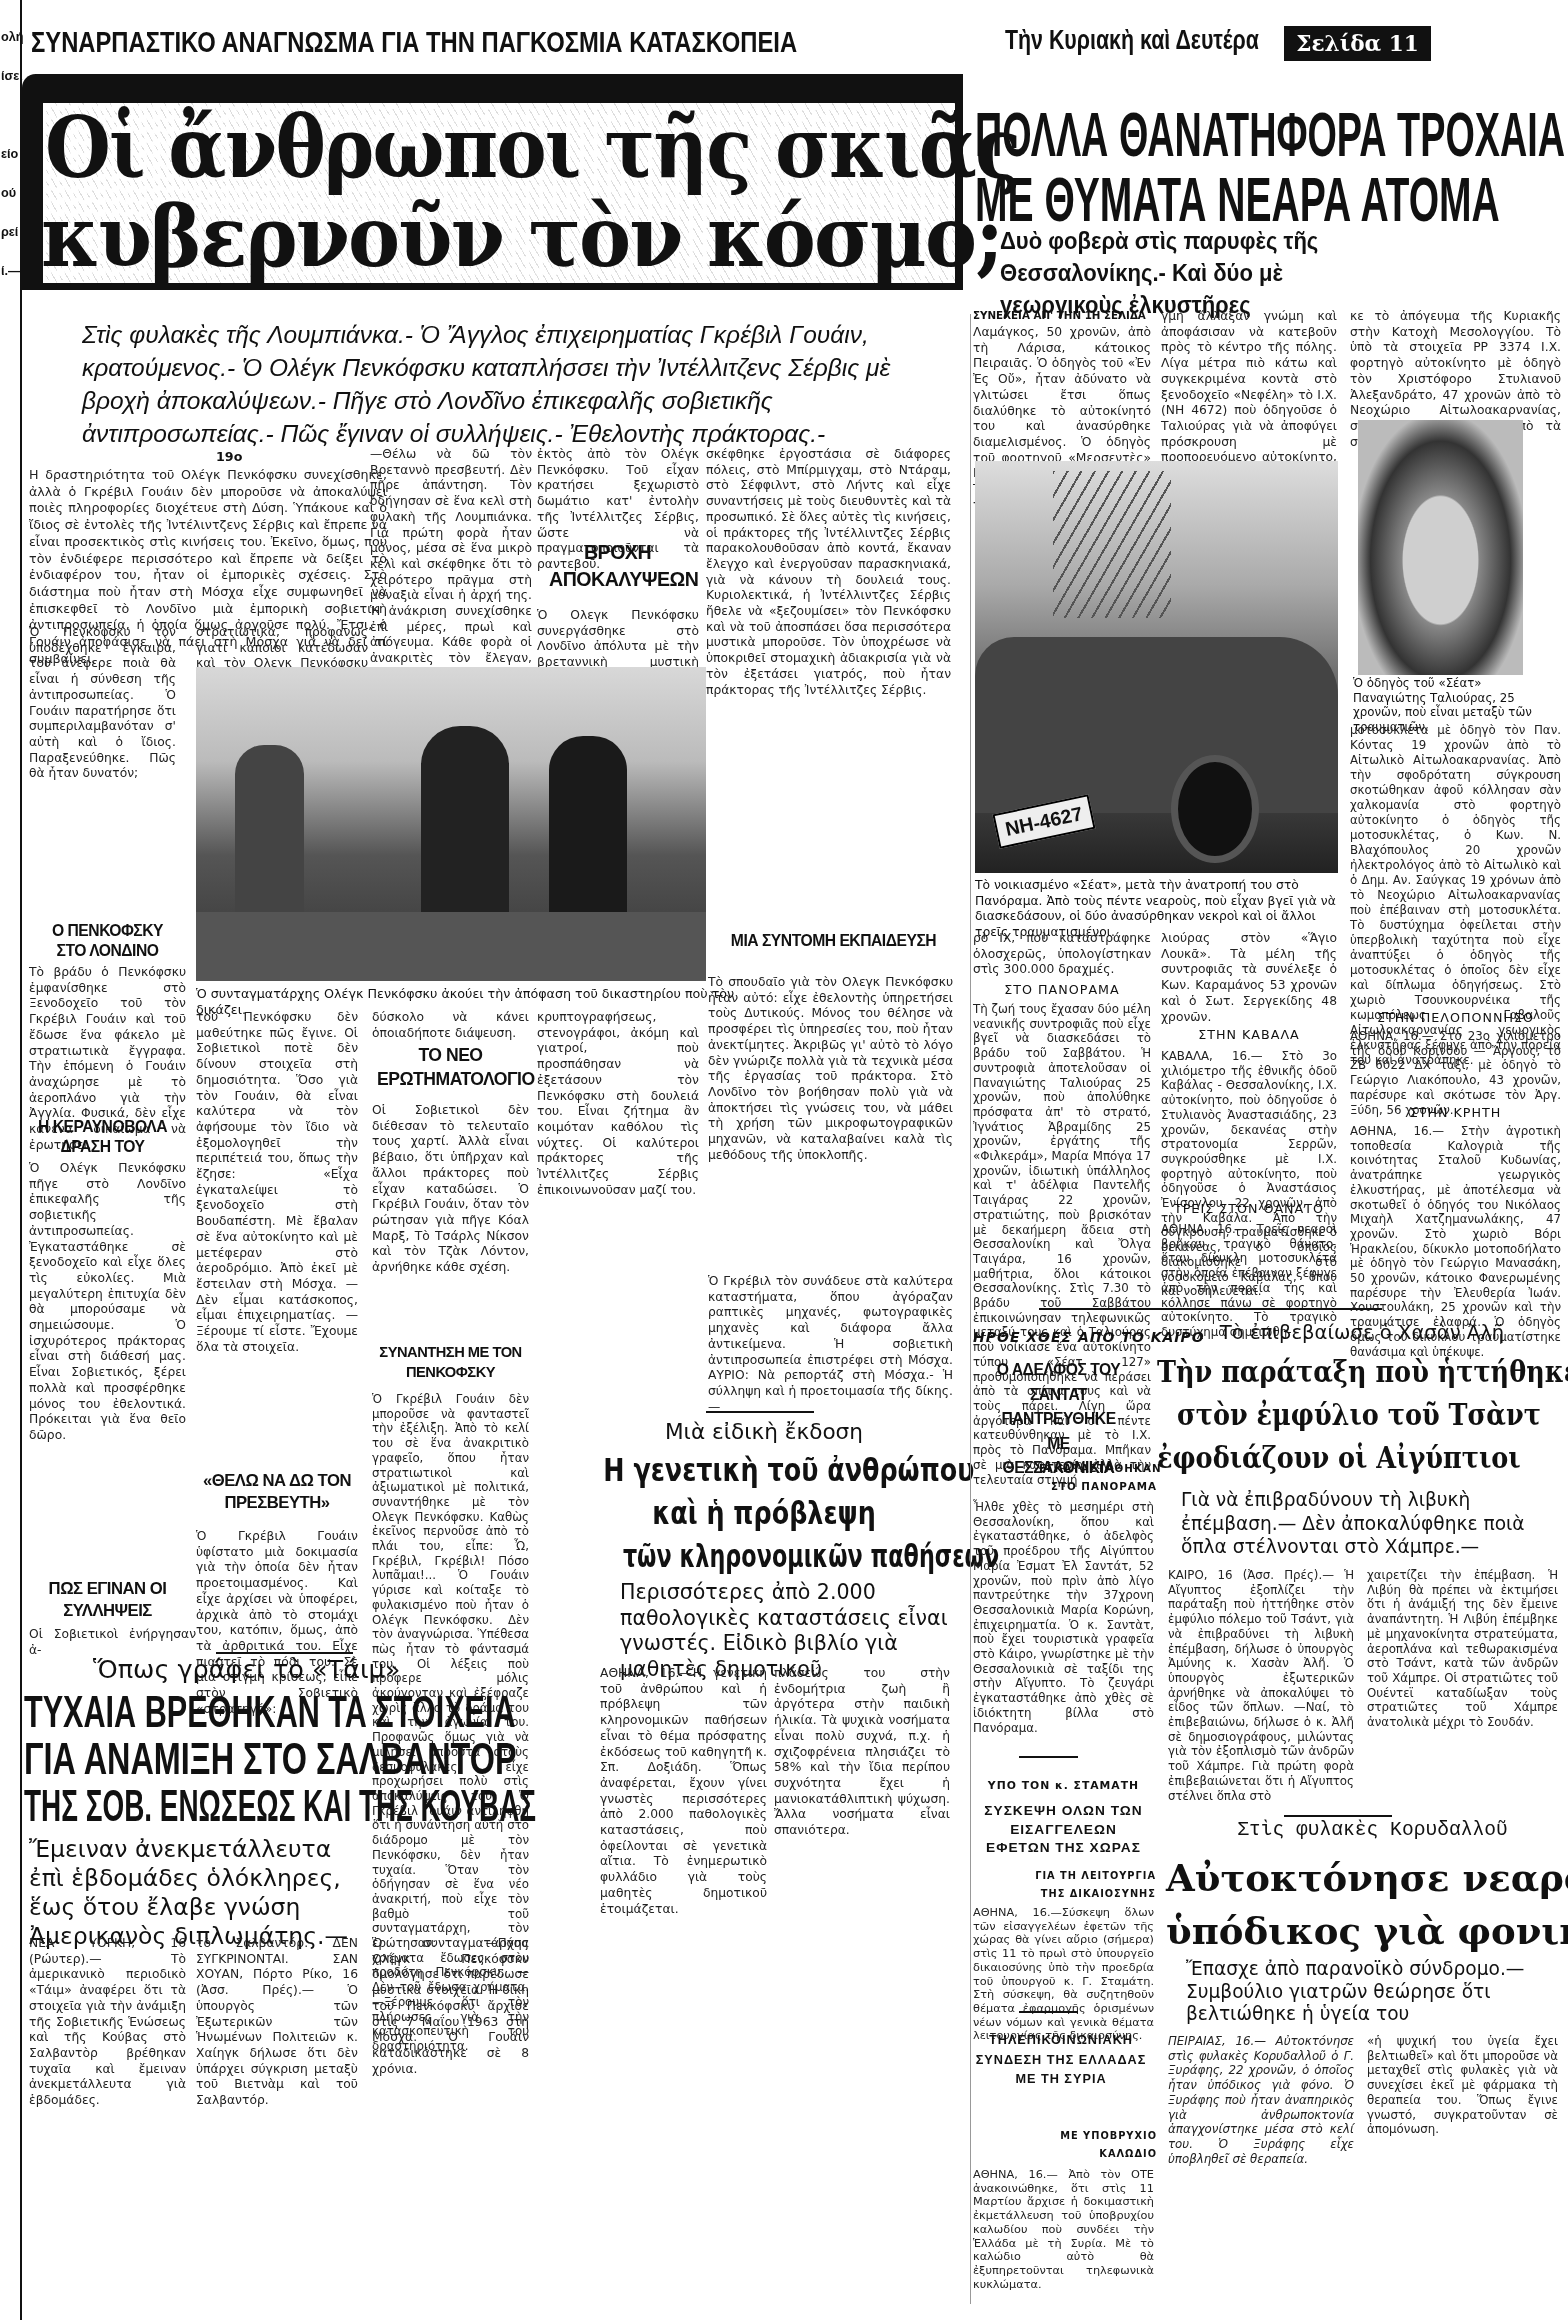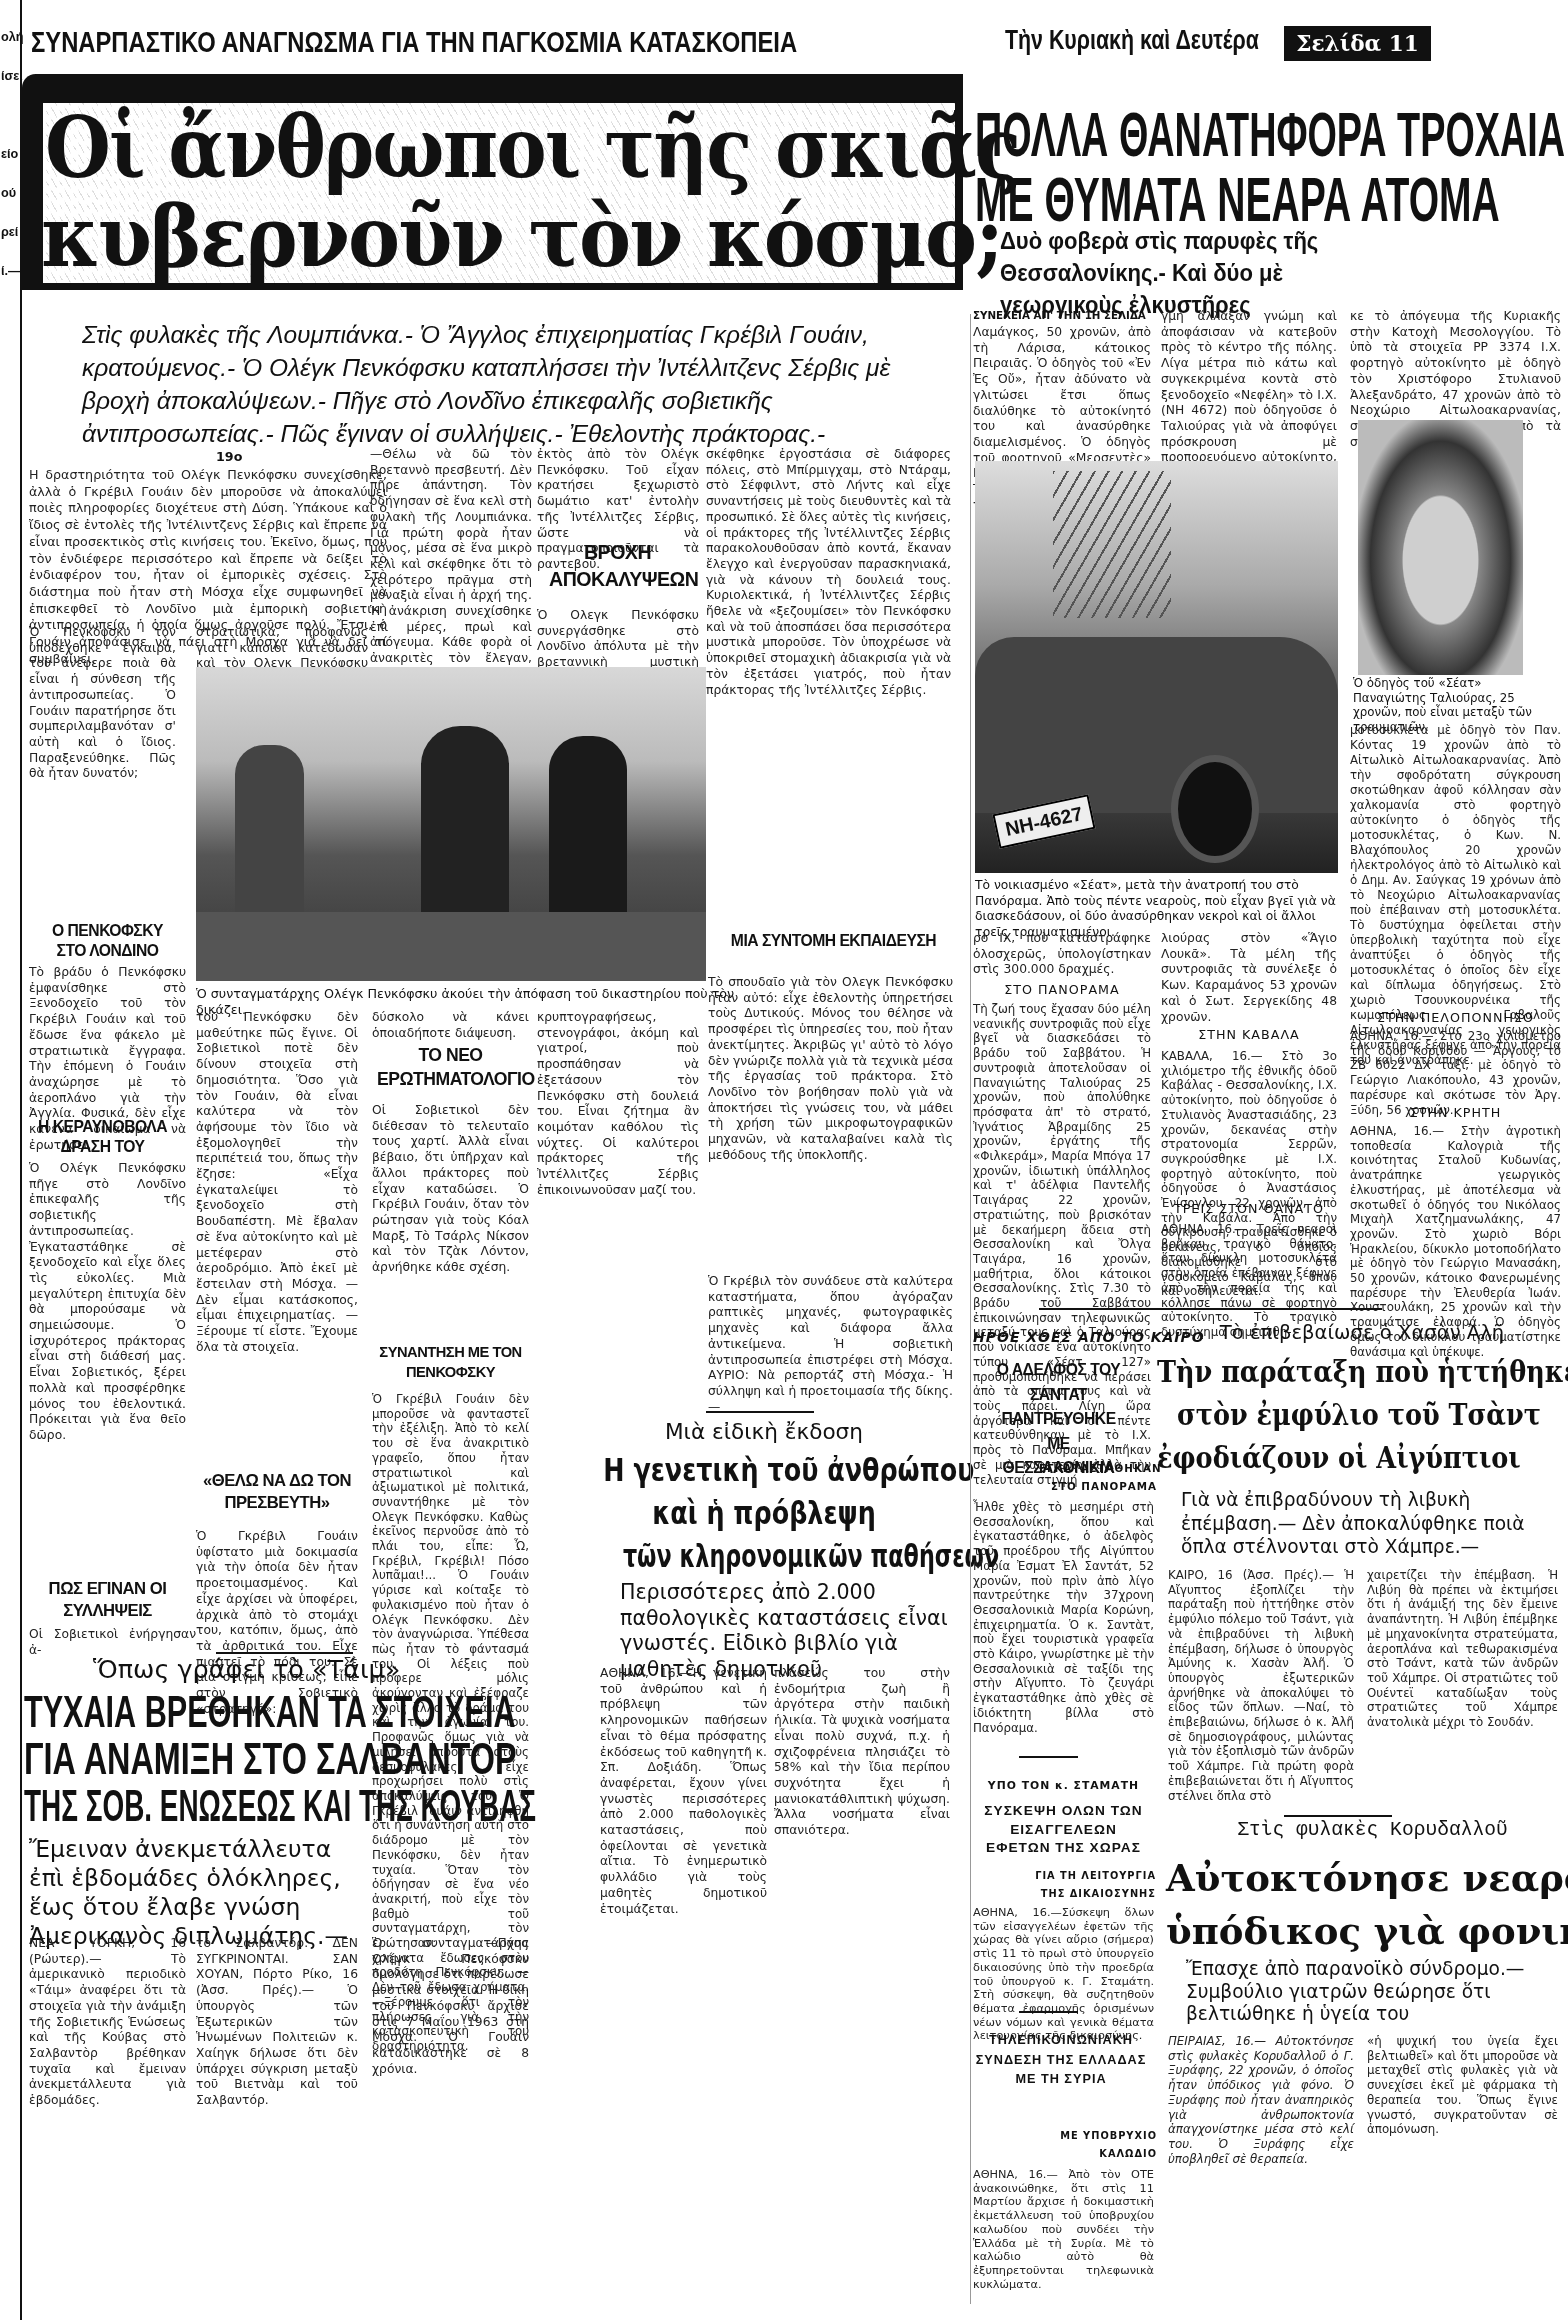--- a/index.html
+++ b/index.html
@@ -75,21 +75,21 @@
 <div class="abs body-text" style="left:29px;top:1161px;width:157px;">Ὁ Ολέγκ Πενκόφσκυ πῆγε στὸ Λονδῖνο ἐπικεφαλῆς τῆς σοβιετικῆς ἀντιπροσωπείας. Ἐγκαταστάθηκε σὲ ξενοδοχεῖο καὶ εἶχε ὅλες τὶς εὐκολίες. Μιὰ μεγαλύτερη ἐπιτυχία δὲν θὰ μπορούσαμε νὰ σημειώσουμε. Ὁ ἰσχυρότερος πράκτορας εἶναι στὴ διάθεσή μας. Εἶναι Σοβιετικός, ξέρει πολλὰ καὶ προσφέρθηκε μόνος του ἐθελοντικά. Πρόκειται γιὰ ἕνα θεῖο δῶρο.</div>
 <div class="abs sub-head" style="left:39px;top:1578px;width:137px;font-size:16.7px;line-height:21.6px;">ΠΩΣ ΕΓΙΝΑΝ ΟΙ ΣΥΛΛΗΨΕΙΣ</div>
 <div class="abs body-text" style="left:29px;top:1627px;width:167px;">Οἱ Σοβιετικοὶ ἐνήργησαν ἀ-</div>
 
 <div class="abs body-text" style="left:196px;top:1010px;width:162px;">τοῦ Πενκόφσκυ δὲν μαθεύτηκε πῶς ἔγινε. Οἱ Σοβιετικοὶ ποτὲ δὲν δίνουν στοιχεῖα στὴ δημοσιότητα. Ὅσο γιὰ τὸν Γουάιν, θὰ εἶναι καλύτερα νὰ τὸν ἀφήσουμε τὸν ἴδιο νὰ ἐξομολογηθεῖ τὴν περιπέτειά του, ὅπως τὴν ἔζησε: «Εἶχα ἐγκαταλείψει τὸ ξενοδοχεῖο στὴ Βουδαπέστη. Μὲ ἔβαλαν σὲ ἕνα αὐτοκίνητο καὶ μὲ μετέφεραν στὸ ἀεροδρόμιο. Ἀπὸ ἐκεῖ μὲ ἔστειλαν στὴ Μόσχα. —Δὲν εἶμαι κατάσκοπος, εἶμαι ἐπιχειρηματίας. —Ξέρουμε τί εἶστε. Ἔχουμε ὅλα τὰ στοιχεῖα.</div>
 <div class="abs sub-head" style="left:201px;top:1470px;width:152px;font-size:16.7px;line-height:21.6px;">«ΘΕΛΩ ΝΑ ΔΩ ΤΟΝ ΠΡΕΣΒΕΥΤΗ»</div>
 <div class="abs body-text" style="left:196px;top:1529px;width:162px;">Ὁ Γκρέβιλ Γουάιν ὑφίστατο μιὰ δοκιμασία γιὰ τὴν ὁποία δὲν ἦταν προετοιμασμένος. Καὶ εἶχε ἀρχίσει νὰ ὑποφέρει, ἀρχικὰ ἀπὸ τὸ στομάχι του, κατόπιν, ὅμως, ἀπὸ τὰ ἀρθριτικά του. Εἶχε πιαστεῖ τὸ πόδι του. Σὲ μιὰ στιγμὴ κρίσεως, εἶπε στὸν Σοβιετικὸ «στρατηγό»:</div>
 
 <div class="abs body-text" style="left:372px;top:1010px;width:157px;">δύσκολο νὰ κάνει ὁποιαδήποτε διάψευση.</div>
 <div class="abs sub-head" style="left:377px;top:1044px;width:147px;font-size:17.6px;line-height:23.5px;">ΤΟ ΝΕΟ ΕΡΩΤΗΜΑΤΟΛΟΓΙΟ</div>
-<div class="abs body-text" style="left:372px;top:1103px;width:157px;">Οἱ Σοβιετικοὶ δὲν διέθεσαν τὸ τελευταῖο τους χαρτί. Ἀλλὰ εἶναι βέβαιο, ὅτι ὑπῆρχαν καὶ ἄλλοι πράκτορες ποὺ εἶχαν καταδώσει. Ὁ Γκρέβιλ Γουάιν, ὅταν τὸν ρώτησαν γιὰ τοὺς Κόαλ Μαρξ, Τὸ Τσάρλς Νίκσον καὶ τὸν Τζὰκ Λόντον, ἀρνήθηκε κάθε σχέση.</div>
+<div class="abs body-text" style="left:372px;top:1103px;width:157px;">Οἱ Σοβιετικοὶ δὲν διέθεσαν τὸ τελευταῖο τους χαρτί. Ἀλλὰ εἶναι βέβαιο, ὅτι ὑπῆρχαν καὶ ἄλλοι πράκτορες ποὺ εἶχαν καταδώσει. Ὁ Γκρέβιλ Γουάιν, ὅταν τὸν ρώτησαν γιὰ πῆγε Κόαλ Μαρξ, Τὸ Τσάρλς Νίκσον καὶ τὸν Τζὰκ Λόντον, ἀρνήθηκε κάθε σχέση.</div>
 <div class="abs sub-head" style="left:377px;top:1343px;width:147px;font-size:14.7px;line-height:19.6px;">ΣΥΝΑΝΤΗΣΗ ΜΕ ΤΟΝ ΠΕΝΚΟΦΣΚΥ</div>
 <div class="abs body-text" style="left:372px;top:1392px;width:157px;font-size:11.8px;line-height:14.7px;">Ὁ Γκρέβιλ Γουάιν δὲν μποροῦσε νὰ φανταστεῖ τὴν ἐξέλιξη. Ἀπὸ τὸ κελί του σὲ ἕνα ἀνακριτικὸ γραφεῖο, ὅπου ἦταν στρατιωτικοὶ καὶ ἀξιωματικοὶ μὲ πολιτικά, συναντήθηκε μὲ τὸν Ολεγκ Πενκόφσκυ. Καθὼς ἐκεῖνος περνοῦσε ἀπὸ τὸ πλάι του, εἶπε: Ὦ, Γκρέβιλ, Γκρέβιλ! Πόσο λυπᾶμαι!... Ὁ Γουάιν γύρισε καὶ κοίταξε τὸ φυλακισμένο ποὺ ἦταν ὁ Ολέγκ Πενκόφσκυ. Δὲν τὸν ἀναγνώρισα. Ὑπέθεσα πὼς ἦταν τὸ φάντασμά του. Οἱ λέξεις ποὺ πρόφερε μόλις ἀκούγονταν καὶ ἐξέφραζε χωρὶς ἄλλο τὸ δράμα του καὶ τὴν ἀγωνία του. Προφανῶς ὅμως γιὰ νὰ μιλήσει μπροστὰ στοὺς δεσμοφύλακες, εἶχε προχωρήσει πολὺ στὶς ἀποκαλύψεις του. Ὁ Γκρέβιλ Γουάιν ἀντιλήφθη ὅτι ἡ συνάντηση αὐτὴ στὸ διάδρομο μὲ τὸν Πενκόφσκυ, δὲν ἦταν τυχαία. Ὅταν τὸν ὁδήγησαν σὲ ἕνα νέο ἀνακριτή, ποὺ εἶχε τὸν βαθμὸ τοῦ συνταγματάρχη, τὸν ἐρώτησαν: —Πόσα χρήματα ἔδωσες στὸν προδότη Πενκόφσκυ; —Δὲν τοῦ ἔδωσα χρήματα. —Ξέρουμε ὅτι τὸν πλήρωσες γιὰ τὴν κατασκοπευτικὴ του δραστηριότητα.</div>
 
 <div class="abs body-text" style="left:537px;top:1010px;width:162px;">κρυπτογραφήσεως, στενογράφοι, ἀκόμη καὶ γιατροί, ποὺ προσπάθησαν νὰ ἐξετάσουν τὸν Πενκόφσκυ στὴ δουλειά του. Εἶναι ζήτημα ἂν κοιμόταν καθόλου τὶς νύχτες. Οἱ καλύτεροι πράκτορες τῆς Ἰντέλλιτζες Σέρβις ἐπικοινωνοῦσαν μαζί του.</div>
 <div class="abs sub-head" style="left:716px;top:931px;width:235px;font-size:15.7px;line-height:19.6px;">ΜΙΑ ΣΥΝΤΟΜΗ ΕΚΠΑΙΔΕΥΣΗ</div>
 <div class="abs body-text" style="left:708px;top:975px;width:245px;">Τὸ σπουδαῖο γιὰ τὸν Ολεγκ Πενκόφσκυ ἦταν αὐτό: εἶχε ἐθελοντὴς ὑπηρετήσει τοὺς Δυτικούς. Μόνος του θέλησε νὰ προσφέρει τὶς ὑπηρεσίες του, ποὺ ἦταν ἀνεκτίμητες. Ἀκριβῶς γι' αὐτὸ τὸ λόγο δὲν γνώριζε πολλὰ γιὰ τὰ τεχνικὰ μέσα τῆς ἐργασίας τοῦ πράκτορα. Στὸ Λονδῖνο τὸν βοήθησαν πολὺ γιὰ νὰ ἀποκτήσει τὶς γνώσεις του, νὰ μάθει τὴ χρήση τῶν μικροφωτογραφικῶν μηχανῶν, νὰ καταλαβαίνει καλὰ τὶς μεθόδους τῆς ὑποκλοπῆς.</div>
 <div class="abs body-text" style="left:708px;top:1274px;width:245px;">Ὁ Γκρέβιλ τὸν συνάδευε στὰ καλύτερα καταστήματα, ὅπου ἀγόραζαν ραπτικὲς μηχανές, φωτογραφικὲς μηχανὲς καὶ διάφορα ἄλλα ἀντικείμενα. Ἡ σοβιετικὴ ἀντιπροσωπεία ἐπιστρέφει στὴ Μόσχα. ΑΥΡΙΟ: Νὰ ρεπορτάζ στὴ Μόσχα.- Ἡ σύλληψη καὶ ἡ προετοιμασία τῆς δίκης.—</div>
 
 <div class="abs rule" style="left:706px;top:1411px;width:108px;height:2px;"></div>
 

